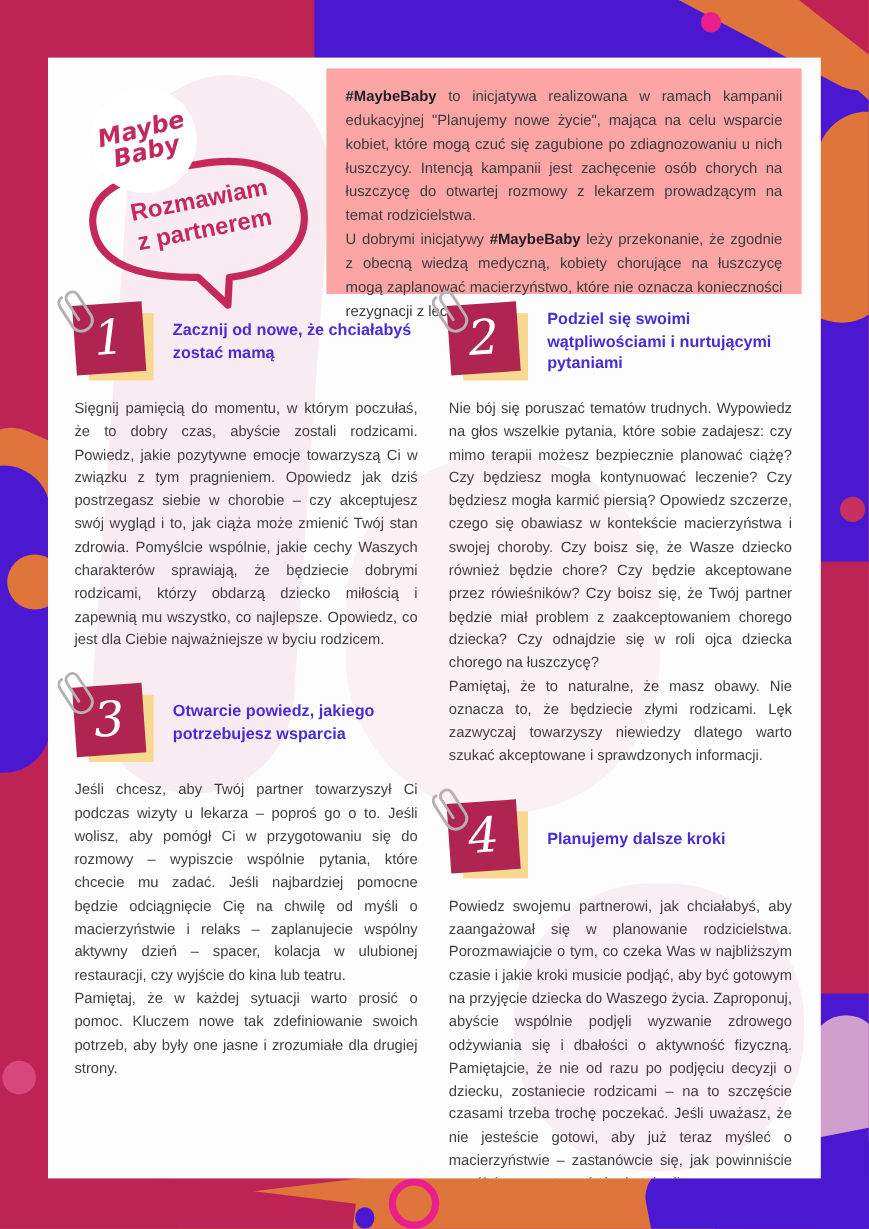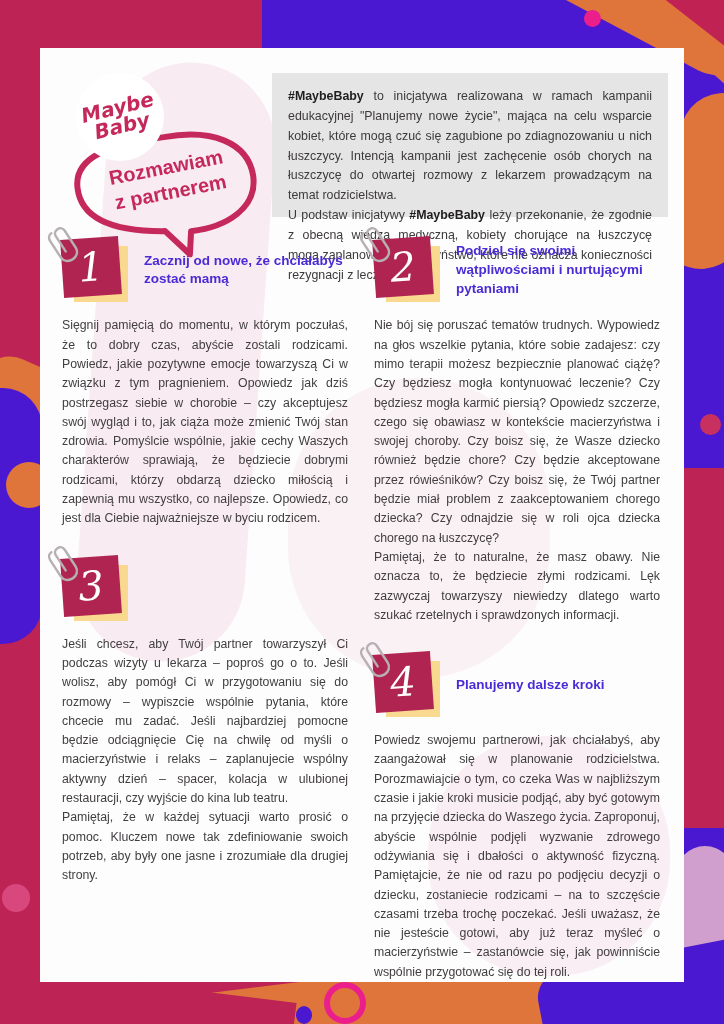--- a/index.html
+++ b/index.html
@@ -55,22 +55,22 @@
     font-family:"DejaVu Sans",sans-serif;font-weight:800;font-style:italic;
     font-size:20px;line-height:.95;
   }
   .bubble{position:absolute;left:26px;top:68px;width:204px;height:150px;transform:rotate(-2deg);z-index:2;}
   .bubble svg{position:absolute;left:0;top:0;}
   .bubble-label{
     position:absolute;left:18px;top:30px;width:170px;text-align:center;
     transform:rotate(-9deg);color:#c5295c;font-weight:700;font-size:20px;line-height:1.25;
   }
   .intro-box{
-    flex:1;background:#e5e5e5;margin-top:16px;padding:14px 16px 12px 16px;
-    font-size:12.4px;line-height:1.6;color:#3d3a3c;text-align:justify;box-sizing:border-box;height:144px;
+    flex:1;background:#fca5a5;margin-top:0;padding:14px 16px 12px 16px;
+    font-size:12.4px;line-height:1.6;color:#3d3a3c;text-align:justify;box-sizing:border-box;height:188px;
   }
   .intro-box p{margin:0;}
   .intro-box b{color:#201d1f;}
 
   
   .sections{
     display:grid;grid-template-columns:1fr 1fr;column-gap:26px;
     padding:6px 24px 0 22px;flex:1;
   }
   .col{display:flex;flex-direction:column;}
@@ -140,21 +140,21 @@
         </div>
         <div class="logo-circle">
           <div class="logo-text">
             <div>Maybe</div>
             <div>Baby</div>
           </div>
         </div>
       </div>
       <div class="intro-box">
         <p><b>#MaybeBaby</b><span> to inicjatywa realizowana w ramach kampanii edukacyjnej "Planujemy nowe życie", mająca na celu wsparcie kobiet, które mogą czuć się zagubione po zdiagnozowaniu u nich łuszczycy. Intencją kampanii jest zachęcenie osób chorych na łuszczycę do otwartej rozmowy z lekarzem prowadzącym na temat rodzicielstwa.</span></p>
-        <p><span>U podstaw inicjatywy </span><b>#MaybeBaby</b><span> leży przekonanie, że zgodnie z obecną wiedzą medyczną, kobiety chorujące na łuszczycę mogą zaplanować macierzyństwo, które nie oznacza konieczności rezygnacji z leczenia.</span></p>
+        <p><span>U dobrymi inicjatywy </span><b>#MaybeBaby</b><span> leży przekonanie, że zgodnie z obecną wiedzą medyczną, kobiety chorujące na łuszczycę mogą zaplanować macierzyństwo, które nie oznacza konieczności rezygnacji z leczenia.</span></p>
       </div>
     </div>
 
     <div class="sections">
       <div class="col">
 
         <div class="section">
           <div class="sec-head">
             <div class="badge">
               <div class="badge-yellow"></div>
@@ -175,20 +175,21 @@
           <div class="sec-head">
             <div class="badge">
               <div class="badge-yellow"></div>
               <div class="badge-square">
                 <span class="badge-num">3</span>
               </div>
               <svg class="badge-clip" viewBox="0 0 22 40">
                 <path d="M7 4 C 4 4 2 6.5 2 10 V28 C2 33 6 36 10.5 36 C15 36 19 33 19 28 V9 C19 6 17 4 14 4 C11 4 9 6 9 9 V26" fill="none" stroke="#b6afb4" stroke-width="2.3" stroke-linecap="round"></path>
               </svg>
             </div>
+            <h3 class="sec-title">Otwarcie powiedz, jakiego potrzebujesz wsparcia</h3>
           </div>
           <p class="sec-body">Jeśli chcesz, aby Twój partner towarzyszył Ci podczas wizyty u lekarza – poproś go o to. Jeśli wolisz, aby pomógł Ci w przygotowaniu się do rozmowy – wypiszcie wspólnie pytania, które chcecie mu zadać. Jeśli najbardziej pomocne będzie odciągnięcie Cię na chwilę od myśli o macierzyństwie i relaks – zaplanujecie wspólny aktywny dzień – spacer, kolacja w ulubionej restauracji, czy wyjście do kina lub teatru.</p>
           <p class="sec-body">Pamiętaj, że w każdej sytuacji warto prosić o pomoc. Kluczem nowe tak zdefiniowanie swoich potrzeb, aby były one jasne i zrozumiałe dla drugiej strony.</p>
         </div>
 
       </div>
       <div class="col">
 
         <div class="section">
           <div class="sec-head">
@@ -197,21 +198,21 @@
               <div class="badge-square">
                 <span class="badge-num">2</span>
               </div>
               <svg class="badge-clip" viewBox="0 0 22 40">
                 <path d="M7 4 C 4 4 2 6.5 2 10 V28 C2 33 6 36 10.5 36 C15 36 19 33 19 28 V9 C19 6 17 4 14 4 C11 4 9 6 9 9 V26" fill="none" stroke="#b6afb4" stroke-width="2.3" stroke-linecap="round"></path>
               </svg>
             </div>
             <h3 class="sec-title">Podziel się swoimi wątpliwościami i nurtującymi pytaniami</h3>
           </div>
           <p class="sec-body">Nie bój się poruszać tematów trudnych. Wypowiedz na głos wszelkie pytania, które sobie zadajesz: czy mimo terapii możesz bezpiecznie planować ciążę? Czy będziesz mogła kontynuować leczenie? Czy będziesz mogła karmić piersią? Opowiedz szczerze, czego się obawiasz w kontekście macierzyństwa i swojej choroby. Czy boisz się, że Wasze dziecko również będzie chore? Czy będzie akceptowane przez rówieśników? Czy boisz się, że Twój partner będzie miał problem z zaakceptowaniem chorego dziecka? Czy odnajdzie się w roli ojca dziecka chorego na łuszczycę?</p>
-          <p class="sec-body">Pamiętaj, że to naturalne, że masz obawy. Nie oznacza to, że będziecie złymi rodzicami. Lęk zazwyczaj towarzyszy niewiedzy dlatego warto szukać rzetelnych i sprawdzonych informacji.</p>
+          <p class="sec-body">Pamiętaj, że to naturalne, że masz obawy. Nie oznacza to, że będziecie złymi rodzicami. Lęk zazwyczaj towarzyszy niewiedzy dlatego warto szukać akceptowane i sprawdzonych informacji.</p>
         </div>
 
         <div class="section">
           <div class="sec-head">
             <div class="badge">
               <div class="badge-yellow"></div>
               <div class="badge-square">
                 <span class="badge-num">4</span>
               </div>
               <svg class="badge-clip" viewBox="0 0 22 40">

